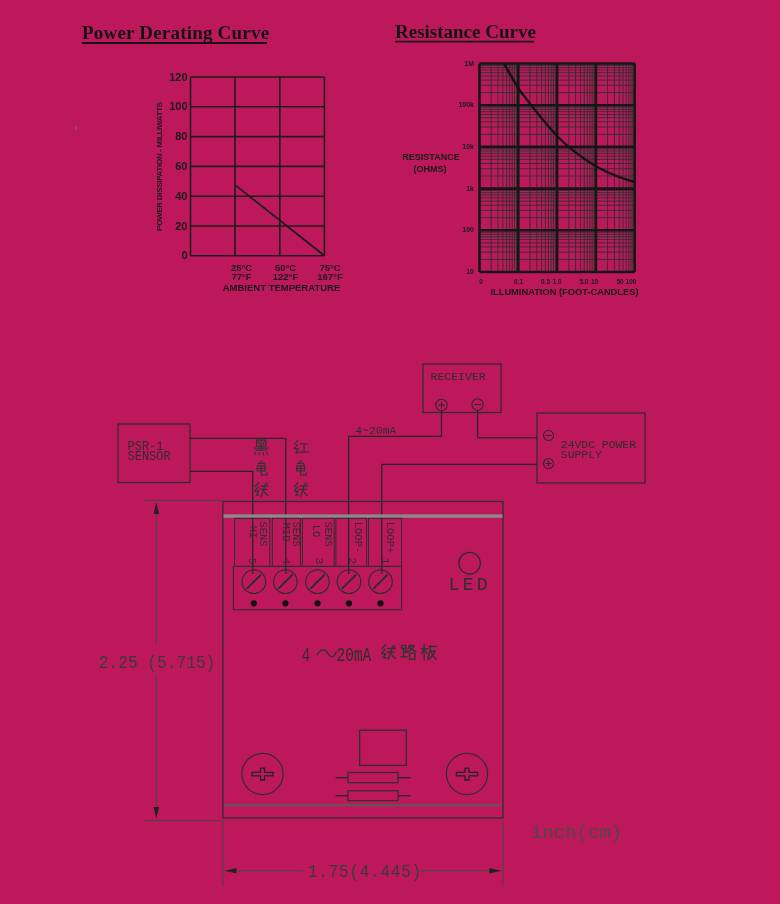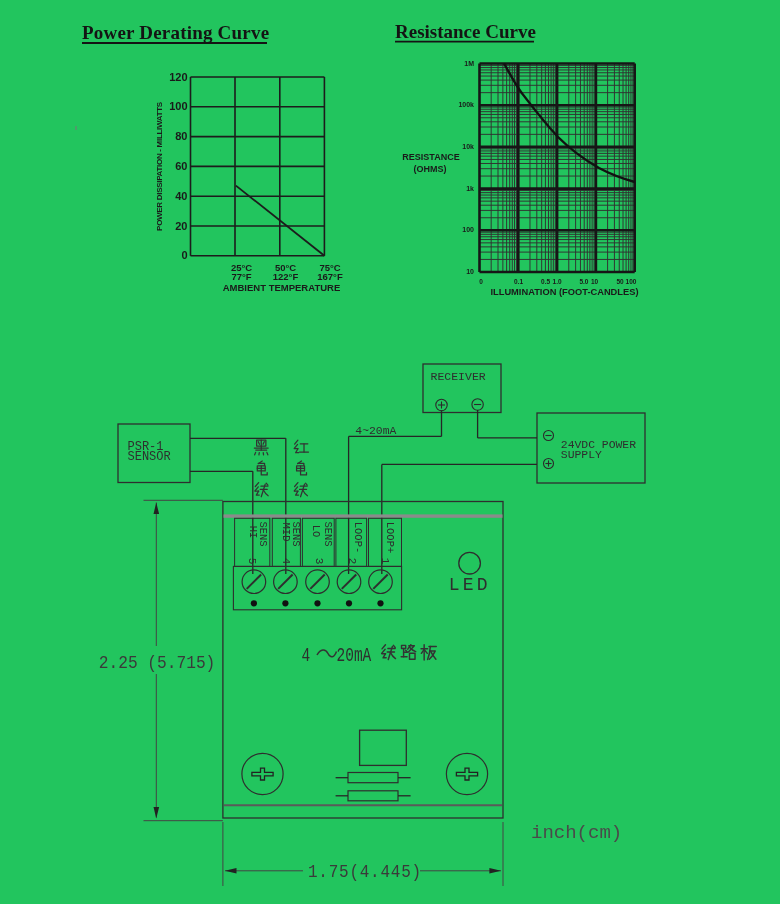--- a/index.html
+++ b/index.html
@@ -1,15 +1,15 @@
 <!DOCTYPE html>
 <html><head><meta charset="utf-8">
 <style>
 html,body{margin:0;padding:0;background:#fff;}
-#page{position:relative;width:780px;height:904px;background:#22c55e;overflow:hidden;text-align:right;}
+#page{position:relative;width:780px;height:904px;background:#be185d;overflow:hidden;text-align:right;}
 svg{position:absolute;left:0;top:0;}
 </style></head>
 <body>
 <div id="page">
 <svg width="780" height="904" viewBox="0 0 780 904">
 <g>
         <text x="82" y="38.5" font-family="Liberation Serif" font-size="19" font-weight="bold" text-anchor="start" fill="#141414" letter-spacing="0.2">Power Derating Curve</text>
         <line x1="82" y1="43.0" x2="267" y2="43.0" stroke="#141414" stroke-width="1.8" stroke-linecap="butt"></line>
         <line x1="190.5" y1="77.0" x2="190.5" y2="255.8" stroke="#1c1c1c" stroke-width="1.6" stroke-linecap="butt"></line>
         <line x1="235.0" y1="77.0" x2="235.0" y2="255.8" stroke="#1c1c1c" stroke-width="1.6" stroke-linecap="butt"></line>

